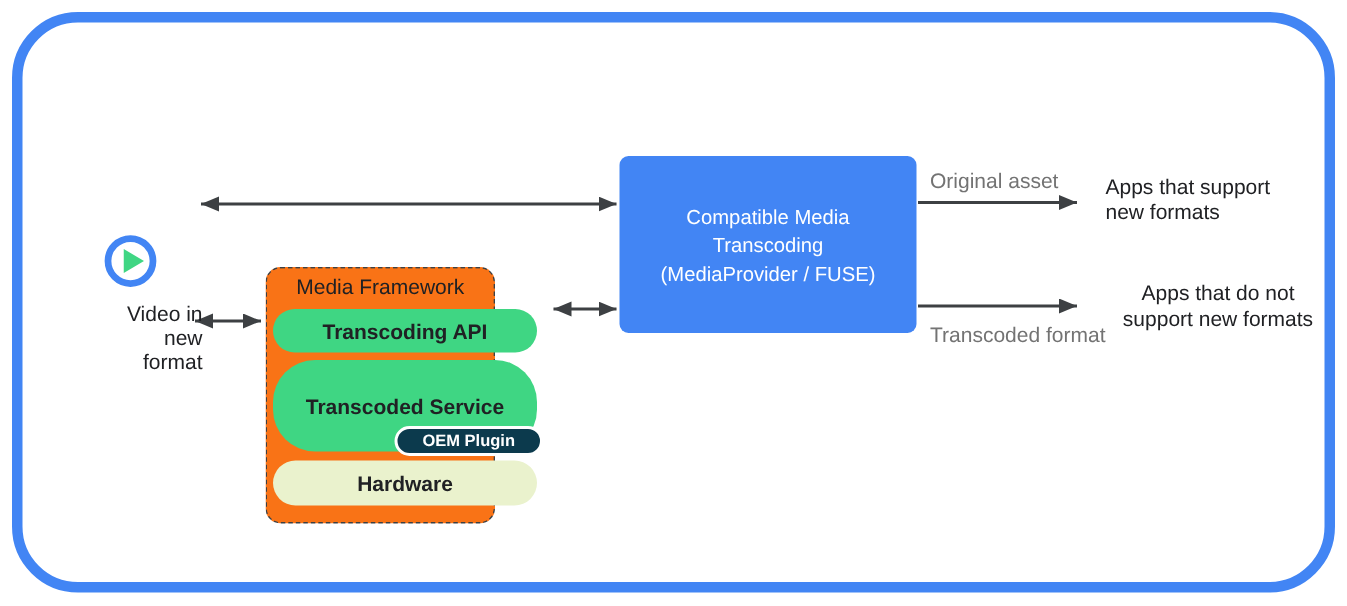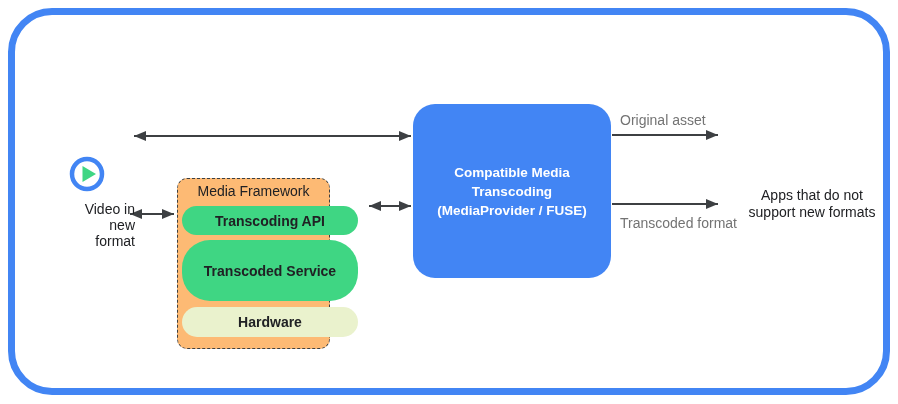--- a/index.html
+++ b/index.html
@@ -13,44 +13,44 @@
   }
   .arrow-layer{position:absolute;left:0;top:0;pointer-events:none;}
   .play-icon{position:absolute;left:69px;top:156px;}
   .video-label{
     position:absolute;left:39px;top:201px;width:96px;
     font-size:14px;line-height:16px;text-align:right;white-space:pre-line;
   }
   .mf-box{
     position:absolute;left:177px;top:178px;width:153px;height:171px;
     box-sizing:border-box;border:1.5px dashed #3c4043;border-radius:10px;
-    background:#fdba74;
+    background:#f97316;
   }
   .mf-title{
     position:absolute;left:0;top:4px;width:100%;text-align:center;
     font-size:14px;
   }
   .layer{
     position:absolute;left:4px;width:176px;box-sizing:border-box;
     display:flex;align-items:center;justify-content:center;
     font-size:14px;text-align:center;font-weight:bold;
   }
   .layer-api{top:27px;height:29px;border-radius:14.5px;background:#3FD683;font-weight:bold;}
   .layer-service{top:61px;height:61px;border-radius:28px;background:#3FD683;font-weight:bold;}
   .oem-pill{
     position:absolute;left:85px;top:105px;width:95px;height:16px;
     background:#0C3A4D;border:2px solid #fff;border-radius:10px;
     color:#fff;font-size:11px;font-weight:bold;line-height:16px;text-align:center;
   }
   .layer-hardware{top:128px;height:30px;border-radius:15px;background:#EAF2CD;}
   .transcoder-box{
-    position:absolute;left:413px;top:104px;width:198px;height:174px;
-    background:#4285F4;border-radius:22px;
+    position:absolute;left:413px;top:104px;width:198px;height:118px;
+    background:#4285F4;border-radius:6px;
     display:flex;align-items:center;justify-content:center;
-    color:#fff;font-weight:bold;font-size:13.5px;line-height:19px;
+    color:#fff;font-weight:normal;font-size:13.5px;line-height:19px;
     text-align:center;white-space:pre-line;
   }
   .asset-label{
     position:absolute;font-size:14px;color:#737373;white-space:nowrap;
   }
   .asset-label.original{left:620px;top:112px;}
   .asset-label.transcoded{left:620px;top:215px;}
   .apps-label{
     position:absolute;left:737px;width:150px;
     font-size:14px;line-height:17px;white-space:pre-line;
@@ -83,25 +83,28 @@
     <path d="M13.5 10 L27 18 L13.5 26 Z" fill="#3FD683"></path>
   </svg>
   <div class="video-label">Video in
 new
 format</div>
 
   <div class="mf-box">
     <div class="mf-title">Media Framework</div>
     <div class="layer layer-api">Transcoding API</div>
     <div class="layer layer-service">Transcoded Service</div>
+    <div class="oem-pill">OEM Plugin</div>
     <div class="layer layer-hardware">Hardware</div>
   </div>
 
   <div class="transcoder-box">Compatible Media
 Transcoding
 (MediaProvider / FUSE)</div>
 
   <div class="asset-label original">Original asset</div>
   <div class="asset-label transcoded">Transcoded format</div>
+  <div class="apps-label supported">Apps that support
+new formats</div>
   <div class="apps-label unsupported">Apps that do not
 support new formats</div>
 
 </div>
 
 </body></html>

